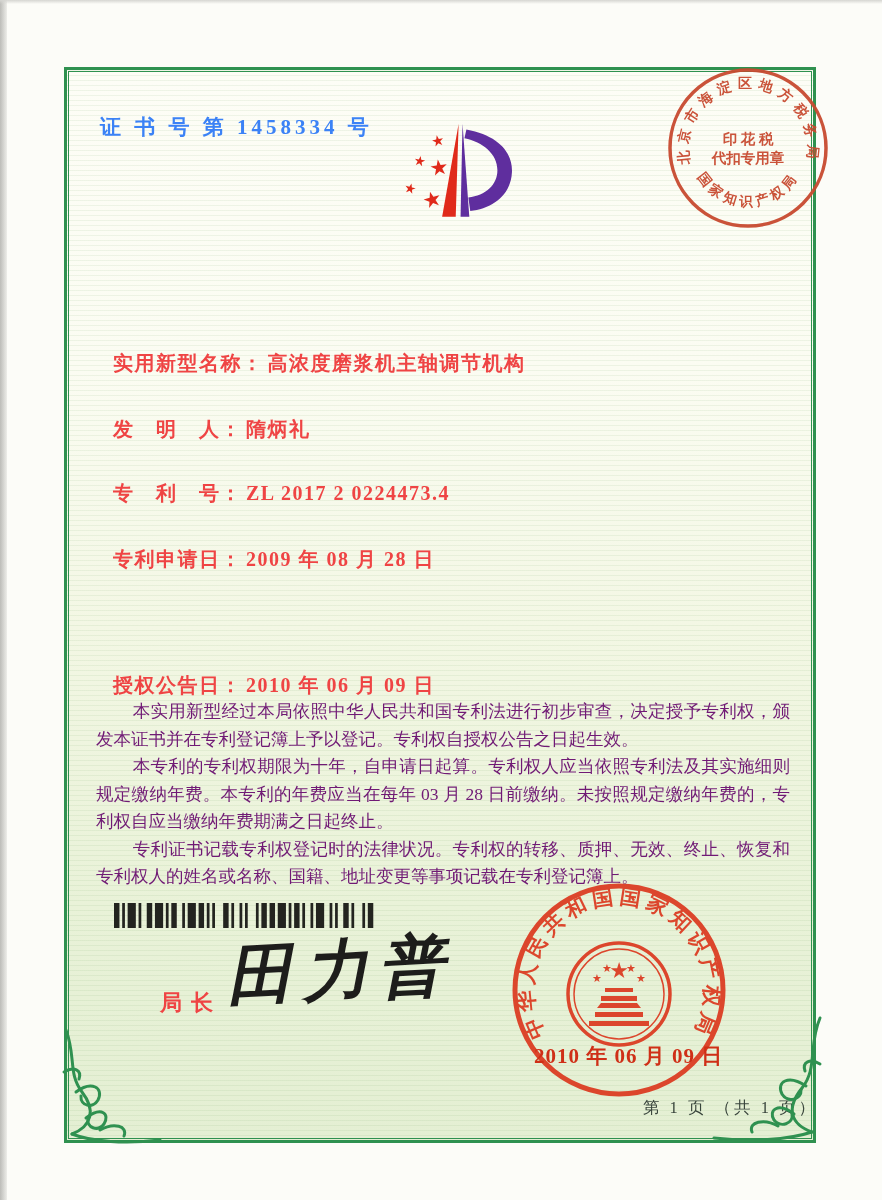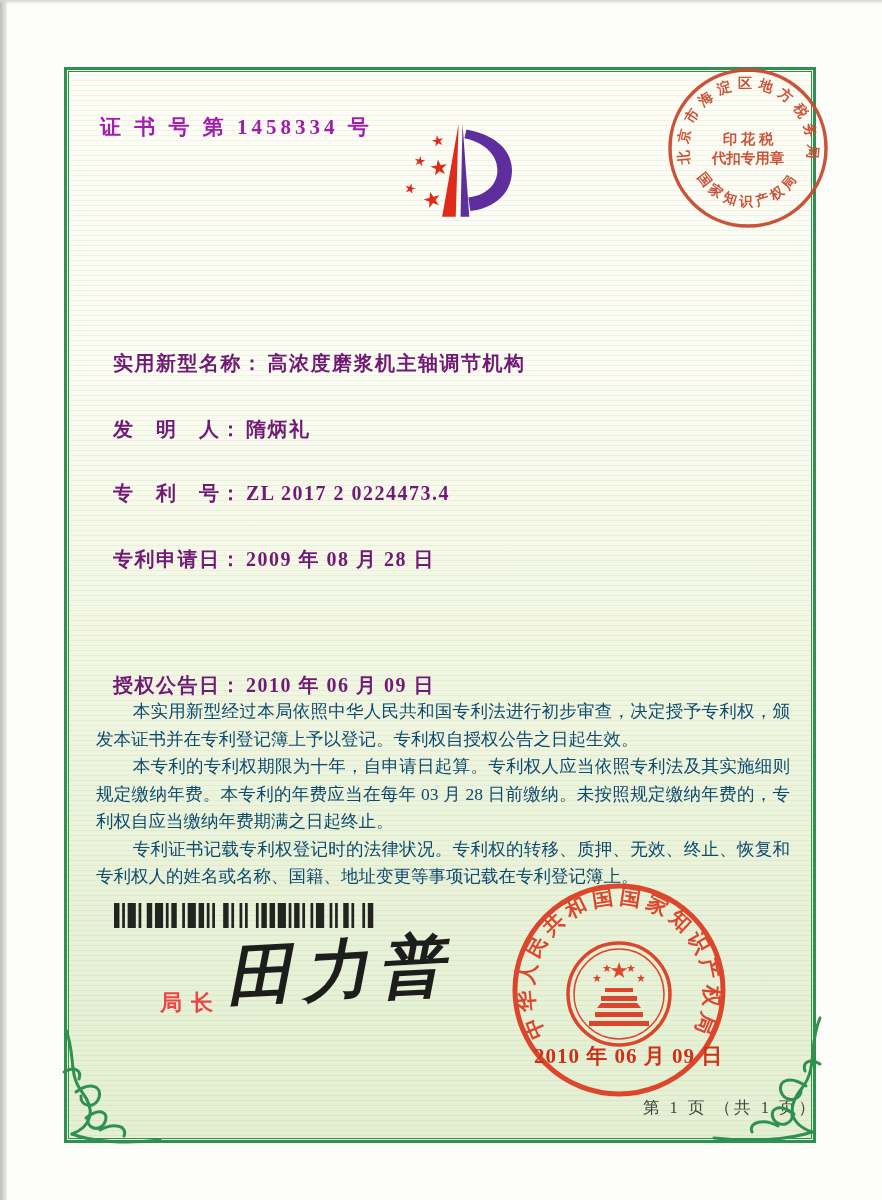--- a/index.html
+++ b/index.html
@@ -16,34 +16,34 @@
   .frame{
     position:absolute;left:64px;top:67px;width:752px;height:1076px;
     border:3px solid #2f9150;box-sizing:border-box;
     background:
       repeating-linear-gradient(180deg,rgba(110,165,95,0.10) 0 1px,rgba(255,255,255,0) 1px 5px),
       linear-gradient(180deg,#fdfdf6 0%,#fbfcf2 28%,#f3f7e4 52%,#e9f2d8 78%,#e4efd3 100%);
   }
   .frame::after{content:"";position:absolute;inset:1px;border:1px solid #2f9150;pointer-events:none;}
 
   .cert-number{position:absolute;left:100px;top:113px;font-size:21px;
-    color:#a21caf;letter-spacing:4px;font-weight:600;}
+    color:#3b82f6;letter-spacing:4px;font-weight:600;}
 
   .logo{position:absolute;left:372px;top:116px;width:150px;height:126px;}
 
   .title{position:absolute;left:64px;right:64px;top:236px;text-align:center;
     font-size:45px;font-weight:700;color:#181e19;letter-spacing:13px;text-indent:13px;}
 
   .field{position:absolute;left:113px;font-size:20px;font-weight:600;
-    color:#701a75;letter-spacing:1.5px;white-space:nowrap;}
+    color:#ef4444;letter-spacing:1.5px;white-space:nowrap;}
   .field .value{margin-left:4px;}
   .f0{top:350px}.f1{top:416px}.f2{top:480px}.f3{top:546px}.f4{top:610px}.f5{top:672px}
 
   .body-text{position:absolute;left:96px;top:698px;width:694px;
-    font-size:17.5px;line-height:27.5px;color:#0c4a6e;text-align:justify;}
+    font-size:17.5px;line-height:27.5px;color:#701a75;text-align:justify;}
   .body-text p{margin:0;text-indent:2.1em;}
 
   .barcode{position:absolute;left:114px;top:903px;width:262px;height:25px;}
 
   .sig-title{position:absolute;left:160px;top:988px;font-size:22px;
     letter-spacing:9px;color:#ef4444;font-weight:600;}
   .sig-name{position:absolute;left:226px;top:938px;font-size:66px;line-height:1;
     font-style:italic;font-weight:700;color:#1d1d1b;letter-spacing:10px;
     transform:rotate(-3deg);font-family:"Liberation Serif","DejaVu Serif",serif;}
 

